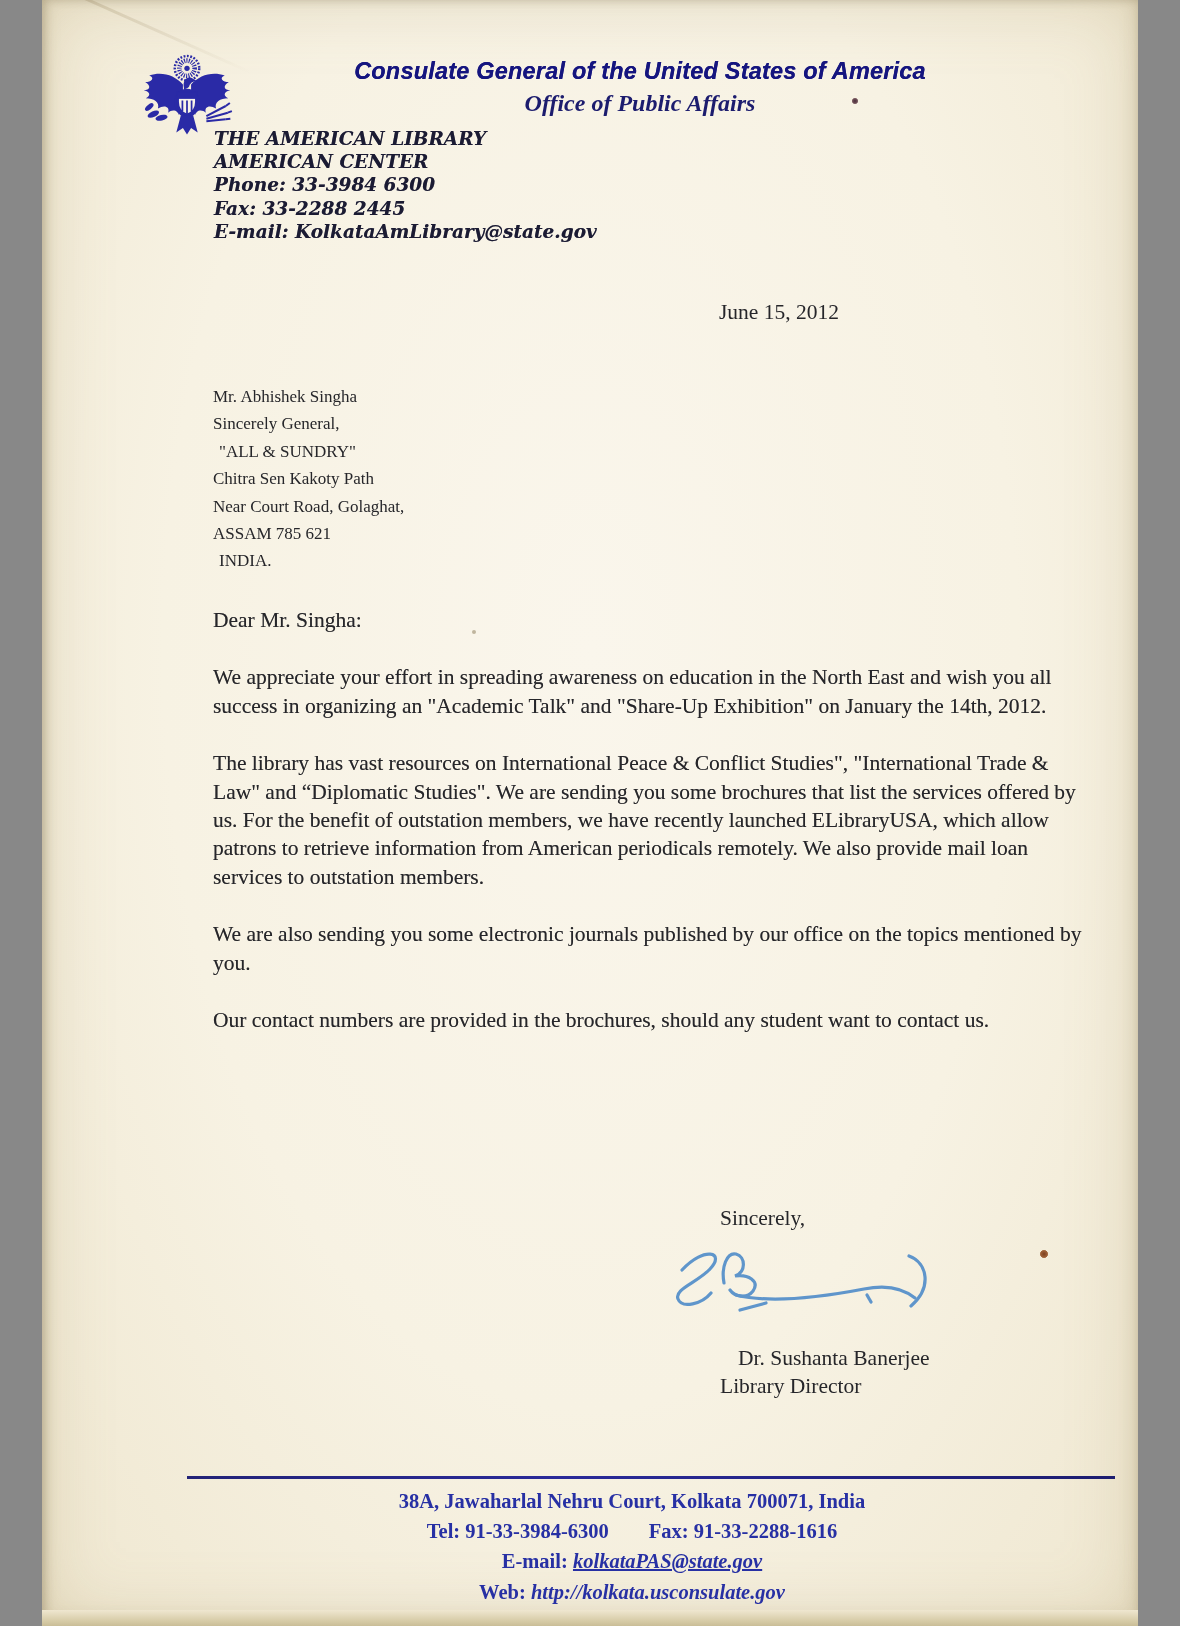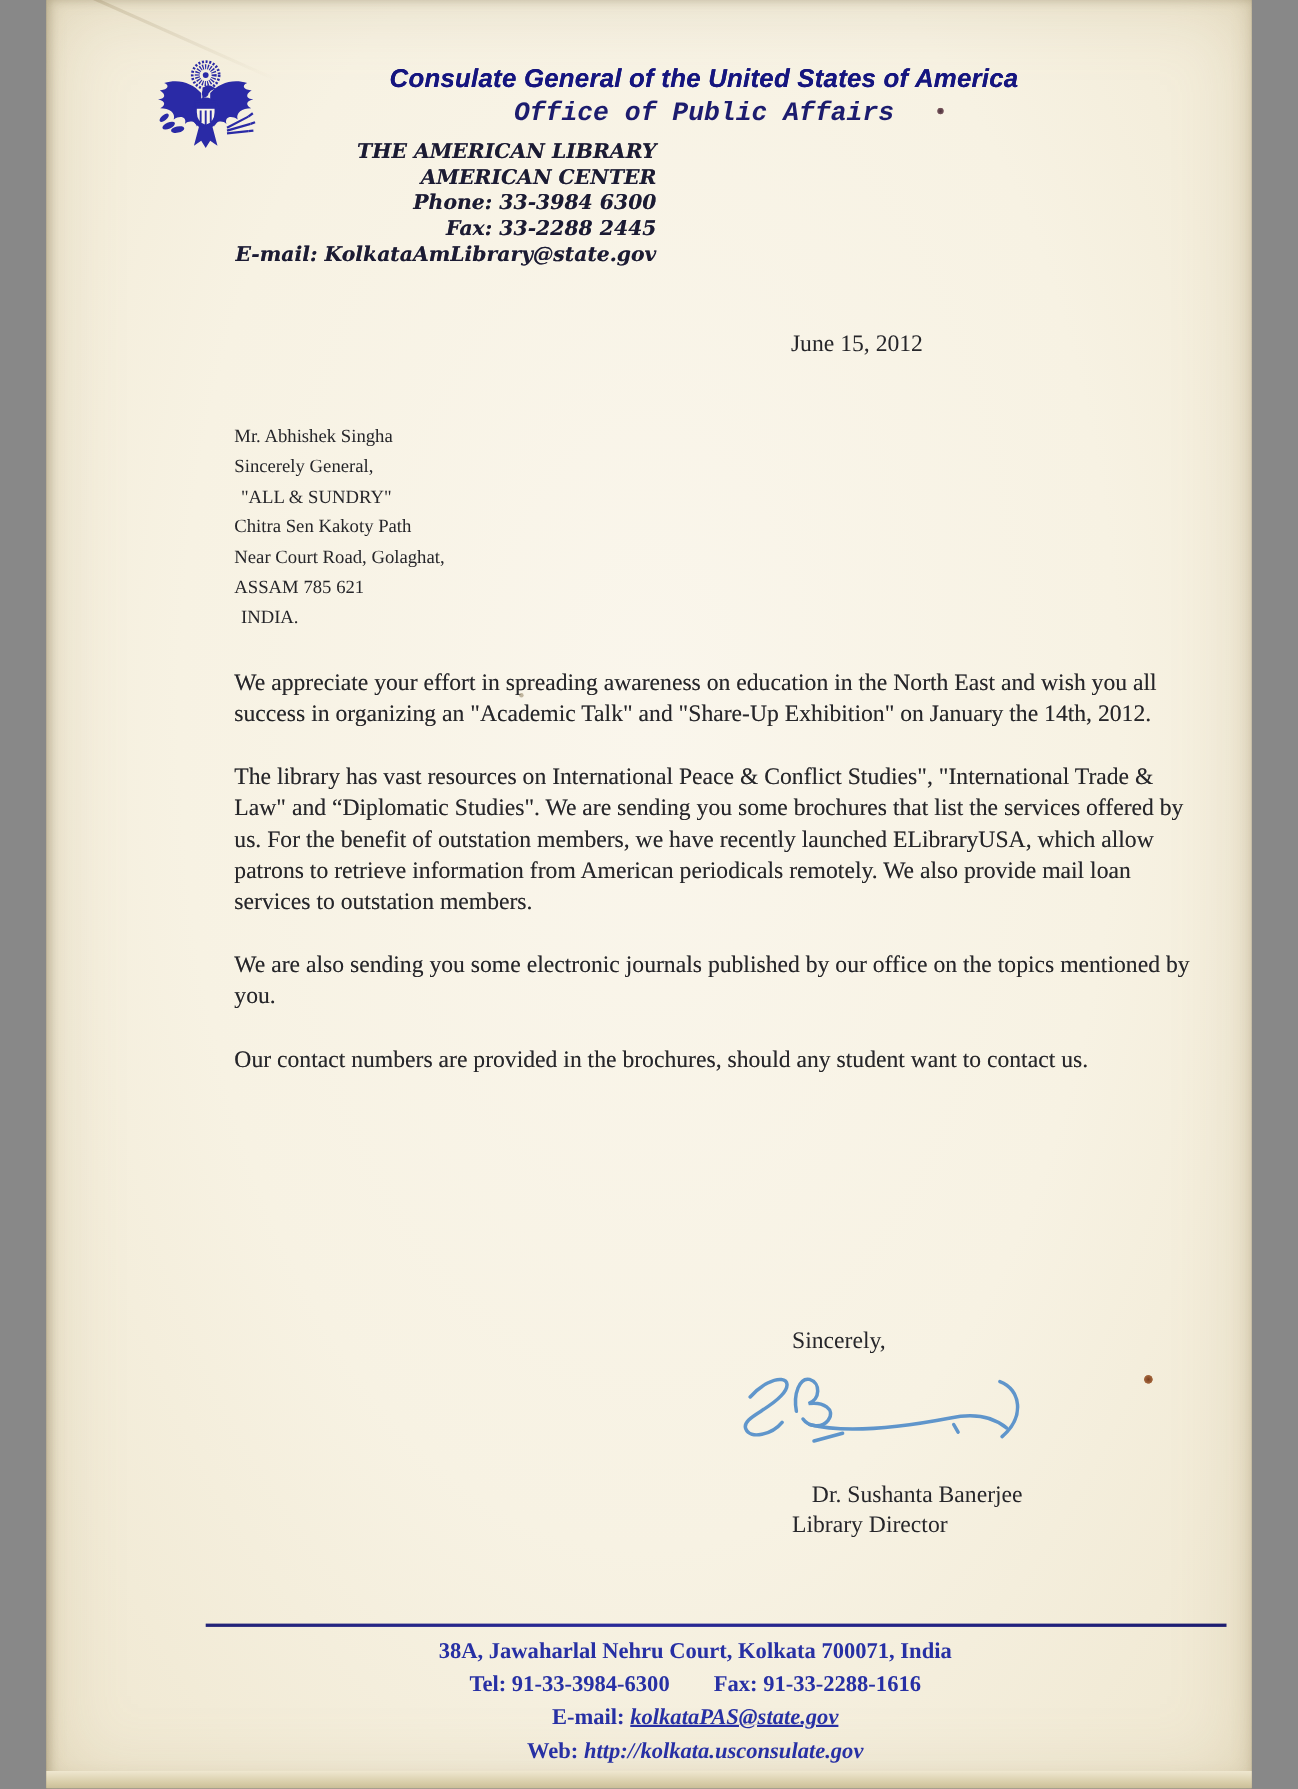--- a/index.html
+++ b/index.html
@@ -28,33 +28,32 @@
 
   .hdr-center{position:absolute;left:160px;right:60px;top:58px;text-align:center;}
   .hdr-title{
     font-family:"Liberation Sans", sans-serif;
     font-weight:bold;font-style:italic;
     font-size:23.5px;letter-spacing:0.2px;
     color:#15157f;
     text-shadow:0 0 0.6px #15157f;
   }
   .hdr-sub{
-    font-family:Liberation Mono, monospace;
+    font-family:Liberation Serif, serif;
     font-style:italic;font-weight:bold;
     font-size:24px;color:#1c1c6e;
     margin-top:5px;
   }
 
   .org{position:absolute;left:172px;top:127px;line-height:23.2px;}
   .org .line{
     font-family:"DejaVu Serif", serif;
     font-weight:bold;font-style:italic;
     font-size:18.5px;color:#1b1b33;
     text-shadow:0 0 0.5px rgba(20,20,50,0.6);
-    text-align:right;
   }
   .org .u{text-decoration-thickness:2px;}
 
   .date{position:absolute;left:677px;top:300px;font-size:21.5px;}
 
   .recipient{position:absolute;left:171px;top:383px;font-size:17px;line-height:27.4px;}
   .recipient .indent{padding-left:6px;}
 
   .body-text{position:absolute;left:171px;top:606px;width:882px;font-size:21.5px;line-height:28.4px;
     text-shadow:0 0 0.4px rgba(10,10,15,0.4);}
@@ -128,20 +127,21 @@
     <div>Mr. Abhishek Singha</div>
     <div>Sincerely General,</div>
     <div class="indent">"ALL &amp; SUNDRY"</div>
     <div>Chitra Sen Kakoty Path</div>
     <div>Near Court Road, Golaghat,</div>
     <div>ASSAM 785 621</div>
     <div class="indent">INDIA.</div>
   </div>
 
   <div class="body-text">
+    <p class="salutation">Dear Mr. Singha:</p>
     <p>We appreciate your effort in spreading awareness on education in the North East and wish you all success in organizing an "Academic Talk" and "Share-Up Exhibition" on January the 14th, 2012.</p>
     <p>The library has vast resources on International Peace &amp; Conflict Studies", "International Trade &amp; Law" and “Diplomatic Studies". We are sending you some brochures that list the services offered by us. For the benefit of outstation members, we have recently launched ELibraryUSA, which allow patrons to retrieve information from American periodicals remotely. We also provide mail loan services to outstation members.</p>
     <p>We are also sending you some electronic journals published by our office on the topics mentioned by you.</p>
     <p>Our contact numbers are provided in the brochures, should any student want to contact us.</p>
   </div>
 
   <div class="closing">Sincerely,</div>
 
   <svg class="signature" viewBox="0 0 312 98" aria-hidden="true">
     <g fill="none" stroke="#4f8cc9" stroke-width="3.2" stroke-linecap="round" opacity="0.9">

